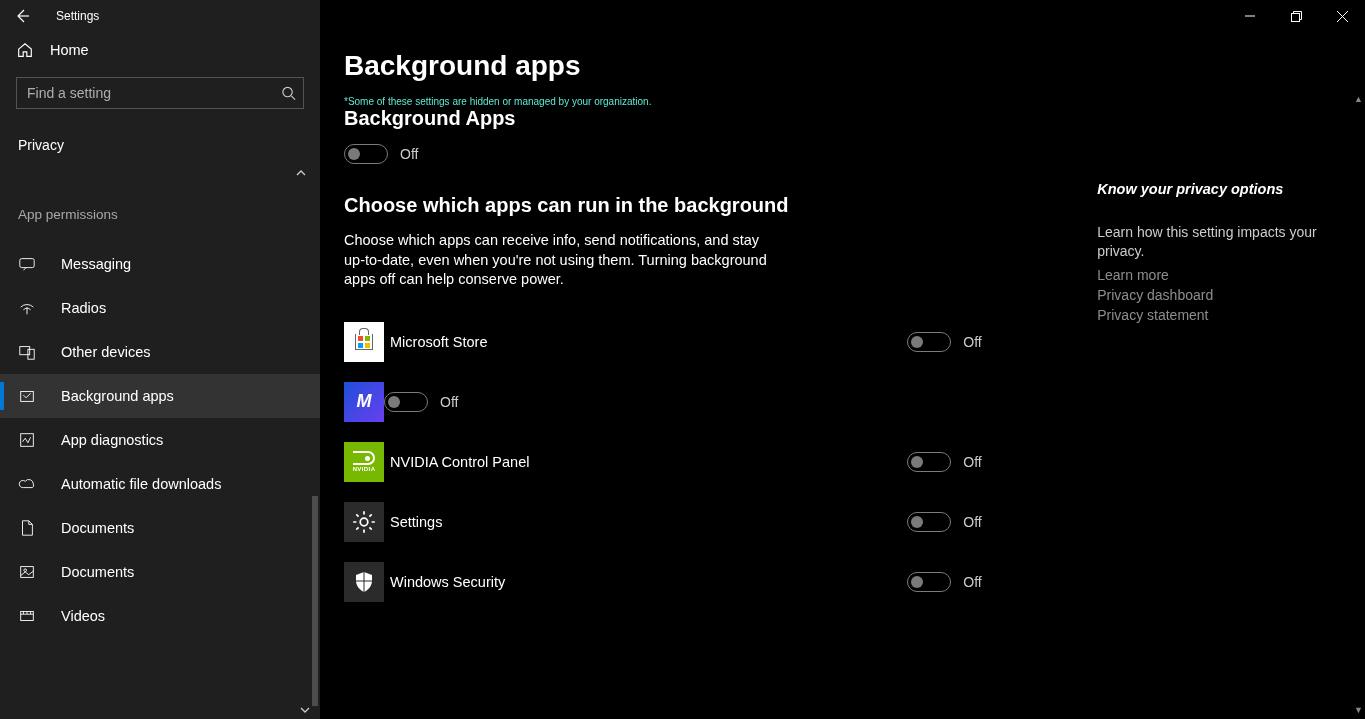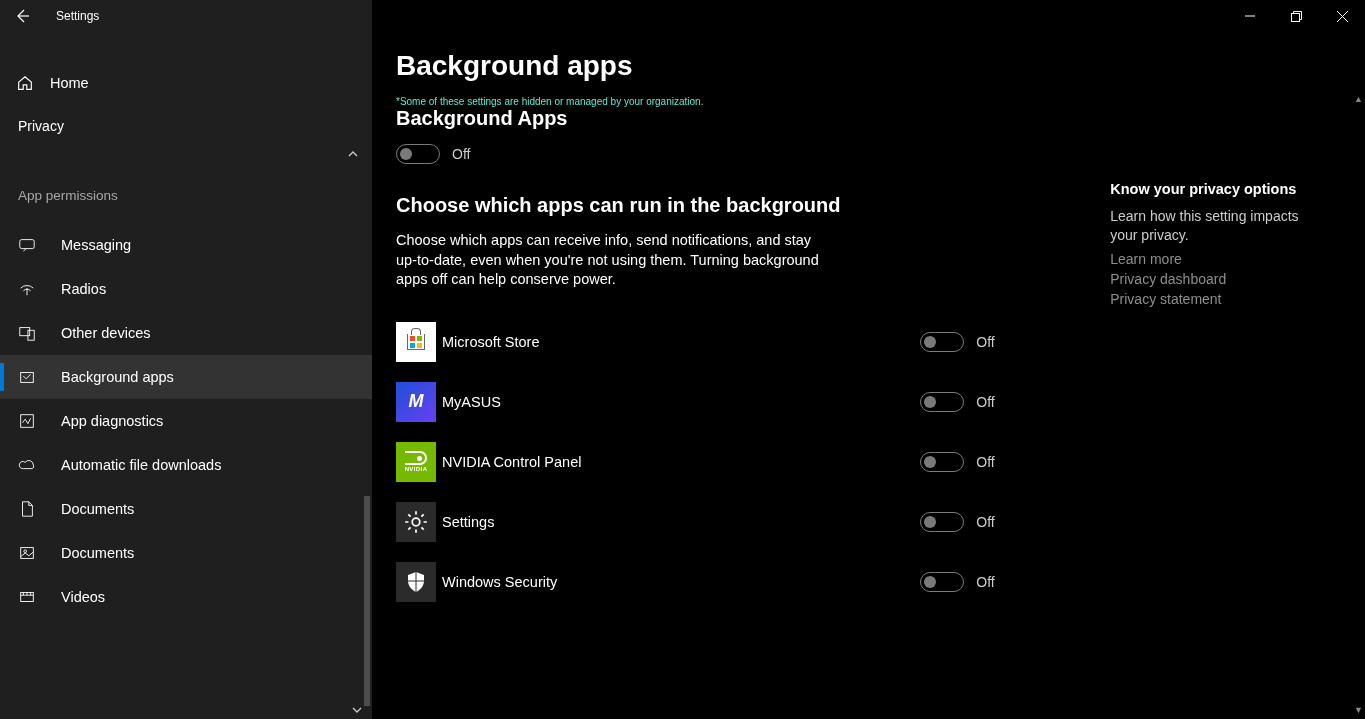--- a/index.html
+++ b/index.html
@@ -7,21 +7,21 @@
 
 .app { display: flex; width: 100%; height: 100%; position: relative; }
 
 
 .titlebar { position: absolute; top: 0; left: 0; right: 0; height: 32px; display: flex; align-items: center; z-index: 10; }
 .titlebar .back-btn { width: 44px; height: 32px; display: flex; align-items: center; justify-content: center; color: #fff; }
 .titlebar .title { font-size: 12px; color: #fff; margin-left: 12px; }
 .window-controls { position: absolute; right: 0; top: 0; display: flex; }
 .window-controls .wc { width: 46px; height: 32px; display: flex; align-items: center; justify-content: center; color: #fff; }
 
-.sidebar { width: 372px; height: 100%; background: #1f1f1f; padding-top: 64px; position: relative; }
+.sidebar { width: 320px; height: 100%; background: #1f1f1f; padding-top: 31px; position: relative; }
 .home { display: flex; align-items: center; padding: 10px 16px; gap: 16px; margin-bottom: 8px; }
 .home svg { width: 18px; height: 18px; }
 .home span.label { font-size: 14.5px; }
 
 .search { margin: 4px 16px 20px 16px; position: relative; }
 .search input { width: 100%; height: 32px; background: transparent; border: 1px solid #535353; color: #ccc; padding: 0 34px 0 10px; font-size: 14px; outline: none; }
 .search input::placeholder { color: #aeaeae; }
 .search .mag { position: absolute; right: 8px; top: 50%; transform: translateY(-50%); color: #ccc; }
 
 .section-title { padding: 8px 18px; font-size: 14px; font-weight: 400; }
@@ -57,21 +57,21 @@
 
 .desc { font-size: 14.5px; color: #fff; line-height: 1.35; max-width: 440px; margin-bottom: 22px; }
 
 .app-list { }
 .app-row { display: flex; align-items: center; height: 60px; }
 .app-row .app-icon { width: 40px; height: 40px; display: flex; align-items: center; justify-content: center; flex-shrink: 0; }
 .app-row .app-label { flex: 1; padding-left: 6px; font-size: 14.5px; }
 .app-row .toggle-row { margin: 0; min-width: 120px; }
 
 .side-col { width: 240px; padding-top: 74px; }
-.side-col h3 { font-size: 14.5px; font-weight: 600; margin-bottom: 10px; }
+.side-col h3 { font-size: 14.5px; font-weight: 600; margin-bottom: 26px; font-style: italic; }
 .side-col p { font-size: 14px; color: #ccc; line-height: 1.35; margin-bottom: 6px; }
 .side-col a { display: block; font-size: 14px; color: #8d8d8d; margin-top: 4px; text-decoration: none; }
 
 
 .ic-store { background: #fff; width: 40px; height: 40px; display:flex; align-items:center; justify-content:center; }
 .ic-store .bag { width: 18px; height: 16px; border: 1.5px solid #666; border-top: none; position: relative; }
 .ic-store .bag::before { content: ""; position: absolute; top: -6px; left: 3px; width: 8px; height: 6px; border: 1.5px solid #666; border-bottom: none; border-radius: 4px 4px 0 0; }
 .ic-store .sq { position:absolute; width:5px; height:5px; }
 .ic-store .r { background:#f25022; top:2px; left:2px;} .ic-store .g{background:#7fba00;top:2px;left:9px;} .ic-store .b{background:#00a4ef;top:9px;left:2px;} .ic-store .y{background:#ffb900;top:9px;left:9px;}
 
@@ -121,20 +121,29 @@
   </div>
 
   <aside class="sidebar">
     <div class="home">
       <svg viewBox="0 0 20 20" width="18" height="18">
           <path d="M3 9 L10 3 L17 9 V17 H12 V12 H8 V17 H3 Z" stroke="#fff" stroke-width="1.3" fill="none"></path>
         </svg>
       <span class="label">Home</span>
     </div>
 
+    <div class="search">
+      <input type="text" placeholder="Find a setting" style="">
+      <span class="mag">
+        <svg width="15" height="15" viewBox="0 0 16 16">
+            <circle cx="7" cy="7" r="5" stroke="#ccc" stroke-width="1.2" fill="none"></circle>
+            <path d="M11 11 L15 15" stroke="#ccc" stroke-width="1.2"></path>
+          </svg>
+      </span>
+    </div>
 
     <div class="section-title" style="position:relative;">
       <span>Privacy</span>
     </div>
 
     <div class="group-title" style="margin-top:36px;">
       <span>App permissions</span>
       <span class="chev" style="top:-24px;">
         <svg width="10" height="10" viewBox="0 0 10 10">
             <path d="M1 7 L5 3 L9 7" stroke="#ccc" stroke-width="1.3" fill="none"></path>
@@ -269,21 +278,20 @@
             <div class="toggle-row">
               <div class="toggle"></div>
               <span class="toggle-state">Off</span>
             </div>
           </div>
 
           <div class="app-row">
             <div class="app-icon">
                 <div class="ic-asus">M</div>
               </div>
-            <div class="app-label">MyASUS</div>
             <div class="toggle-row">
               <div class="toggle"></div>
               <span class="toggle-state">Off</span>
             </div>
           </div>
 
           <div class="app-row">
             <div class="app-icon">
                 <div class="ic-nvidia">
                   <div class="eye"></div>

